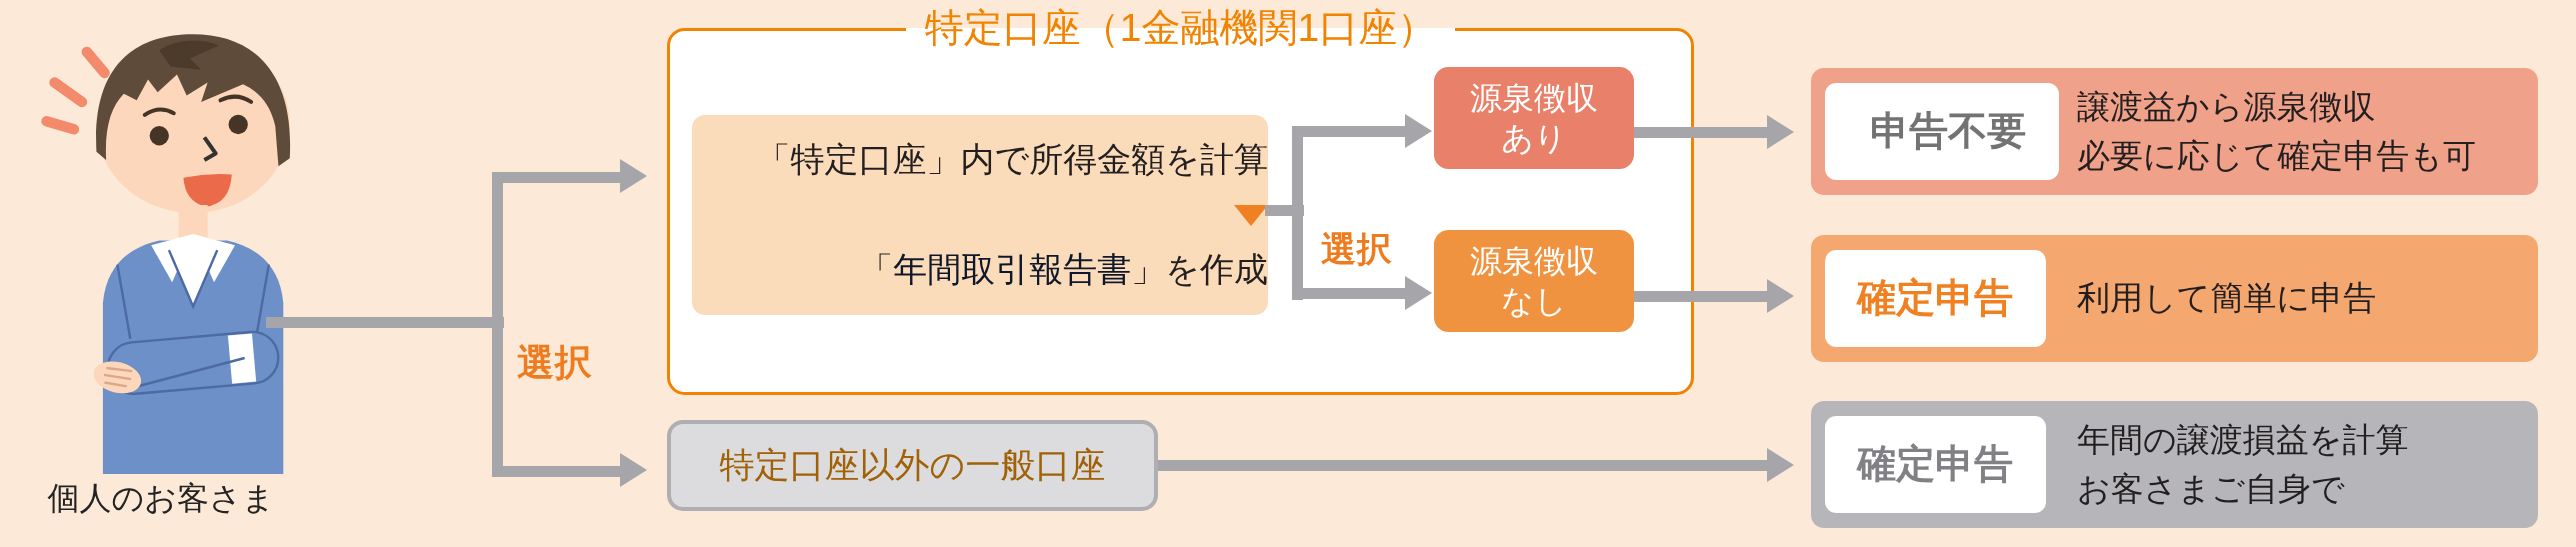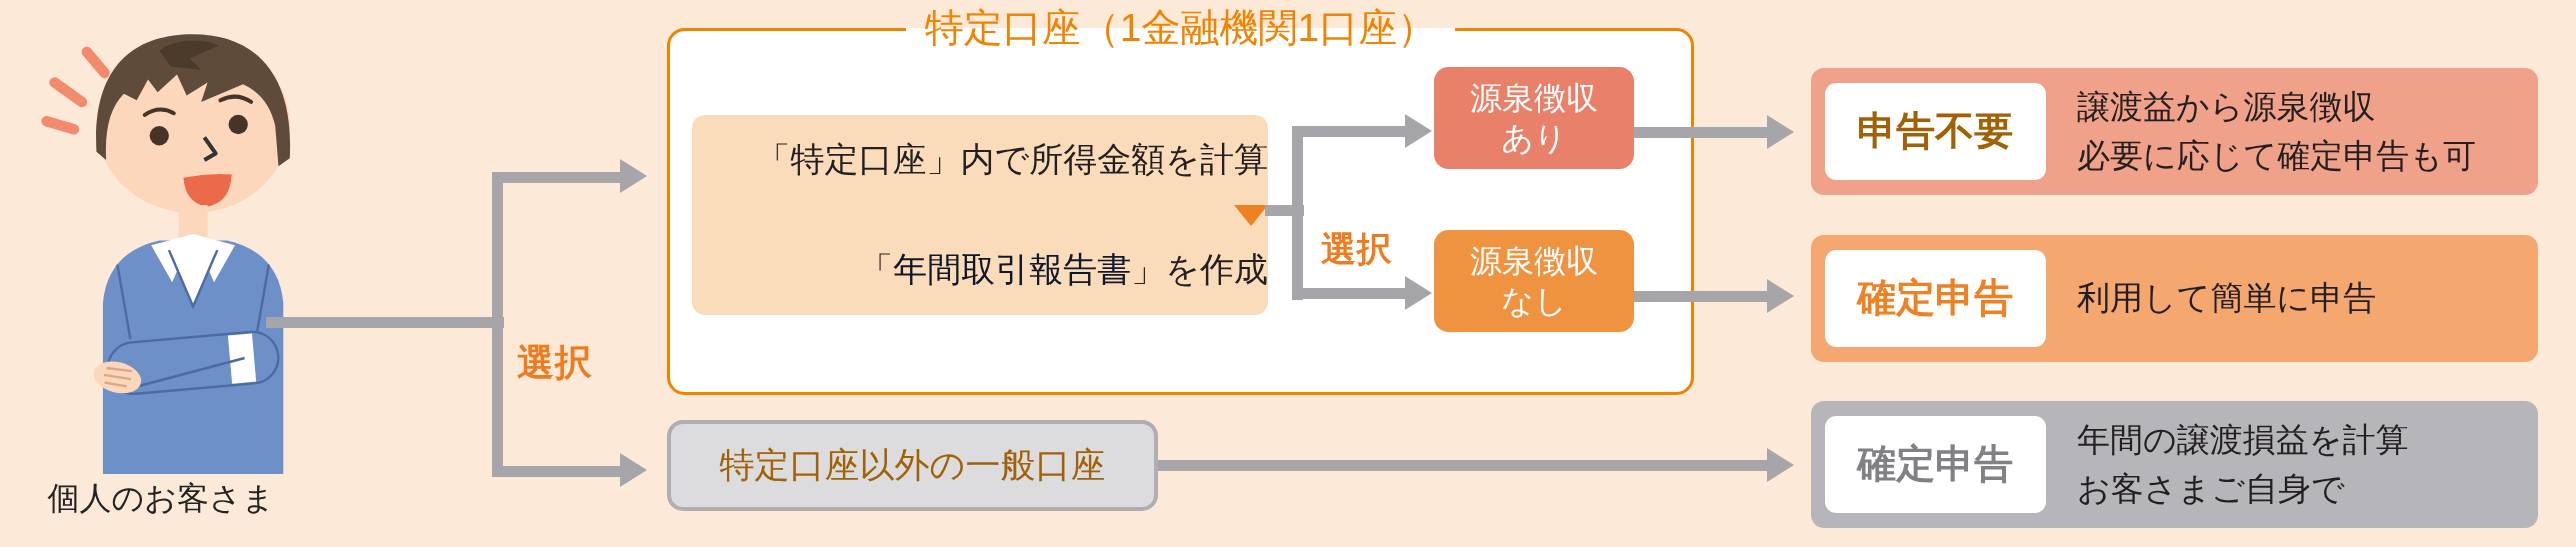--- a/index.html
+++ b/index.html
@@ -56,21 +56,21 @@
     font-size:35px;color:#a16207;z-index:5;white-space:nowrap;}
 
   
   .result{position:absolute;left:1811px;width:727px;height:127px;border-radius:13px;z-index:5;}
   .result-1{top:68px;background:#f0a189;}
   .result-2{top:235px;background:#f4a76f;}
   .result-3{top:401px;background:#b6b6ba;}
   .badge{position:absolute;left:13.7px;top:14.5px;width:221px;height:97px;background:#ffffff;
     border-radius:11.3px;display:flex;justify-content:center;align-items:center;
     font-size:39px;font-weight:bold;white-space:nowrap;}
-  .badge-1{color:#a16207;}
+  .badge-1{color:#737373;padding-left:13px;}
   .badge-2{color:#ef8122;}
   .badge-3{color:#808085;}
   .result-desc{position:absolute;left:266px;top:0;height:100%;display:flex;
     flex-direction:column;justify-content:center;font-size:33px;color:#231f20;
     line-height:1.48;white-space:nowrap;}
 </style>
 </head>
 <body>
 
 <div class="stage">

